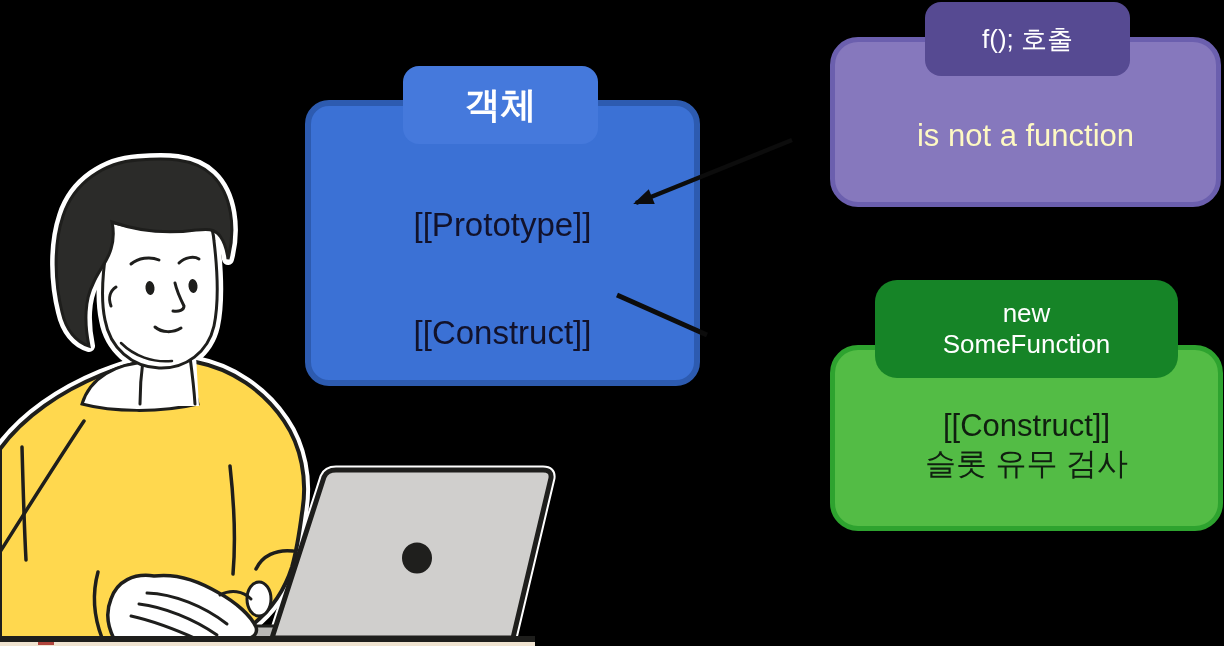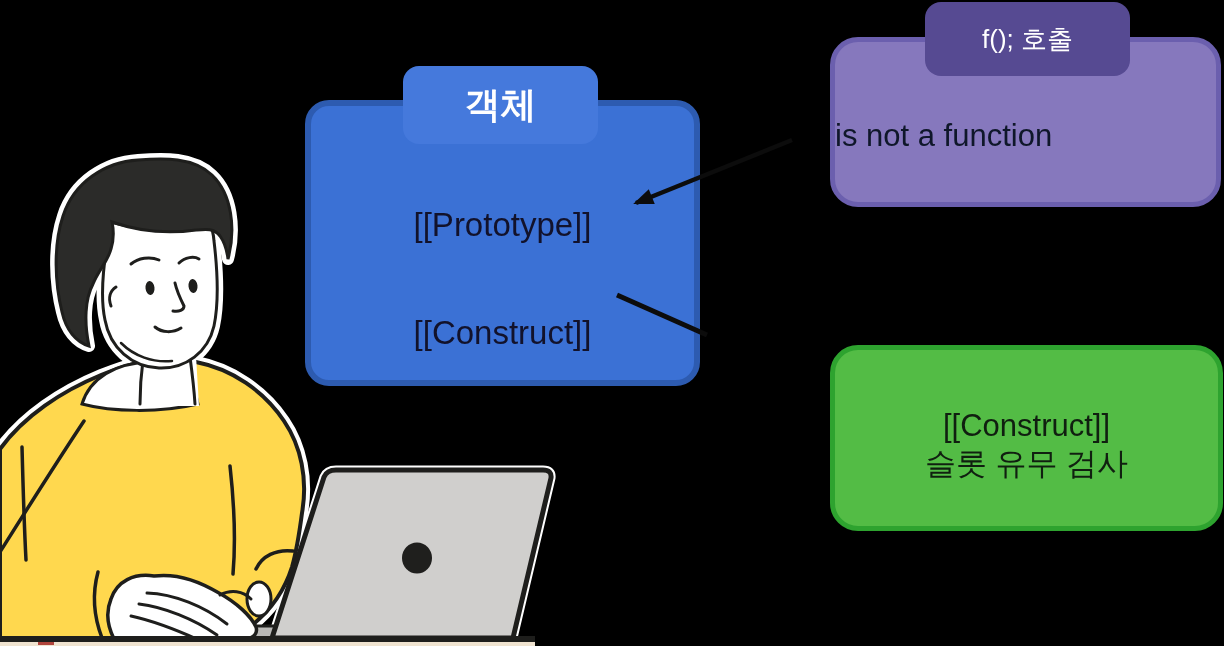--- a/index.html
+++ b/index.html
@@ -14,22 +14,22 @@
   
   .obj-body{left:305px;top:100px;width:395px;height:286px;background:#3b71d5;
     border:6px solid #2d5bb0;border-radius:24px;z-index:2;}
   .obj-tab{left:403px;top:66px;width:195px;height:78px;background:#4579dc;border-radius:16px;
     font-size:36px;font-weight:bold;z-index:3;}
   .obj-slots{position:absolute;left:0;top:64px;width:100%;display:flex;flex-direction:column;gap:33px;}
   .obj-slot{line-height:40px;font-size:33px;color:#12122b;text-align:center;margin-top:35px;}
   
   .call-body{left:830px;top:37px;width:391px;height:170px;background:#8678bd;
     border:5px solid #6b5fae;border-radius:28px;z-index:2;}
-  .call-text{position:absolute;left:0;top:76px;width:100%;text-align:left;
-    font-size:31px;line-height:36px;color:#0f172a;}
+  .call-text{position:absolute;left:0;top:76px;width:100%;text-align:center;
+    font-size:31px;line-height:36px;color:#fef9c3;}
   .call-tab{left:925px;top:2px;width:205px;height:74px;background:#564a92;border-radius:16px;
     font-size:26px;z-index:3;}
   
   .new-body{left:830px;top:345px;width:393px;height:186px;background:#53bc45;
     border:5px solid #2ea32f;border-radius:28px;z-index:2;}
   .new-text{position:absolute;left:0;top:57px;width:100%;text-align:center;
     font-size:31px;line-height:38px;color:#101f10;}
   .new-tab{left:875px;top:280px;width:303px;height:98px;background:#168427;border-radius:22px;
     flex-direction:column;font-size:26px;line-height:31px;z-index:3;}
   .arrows{z-index:5;pointer-events:none;}
@@ -121,20 +121,24 @@
     <div class="call-text">is not a function</div>
   </div>
   <div class="box-tab call-tab">f(); 호출</div>
 
   <div class="box-body new-body">
     <div class="new-text">
       <div>[[Construct]]</div>
       <div>슬롯 유무 검사</div>
     </div>
   </div>
+  <div class="box-tab new-tab">
+    <div>new</div>
+    <div>SomeFunction</div>
+  </div>
 
   <svg class="arrows" width="1224" height="646" viewBox="0 0 1224 646">
     <defs>
       <marker id="ah" markerWidth="24" markerHeight="20" refX="18" refY="9" orient="auto" markerUnits="userSpaceOnUse">
         <path d="M1,1 L21,9 L1,17 Z" fill="#0c0c0c"></path>
       </marker>
     </defs>
     <line x1="792" y1="140" x2="636" y2="203" stroke="#0c0c0c" stroke-width="4.5" marker-end="url(#ah)"></line>
     <line x1="617" y1="295" x2="707" y2="335" stroke="#0c0c0c" stroke-width="5"></line>
   </svg>

